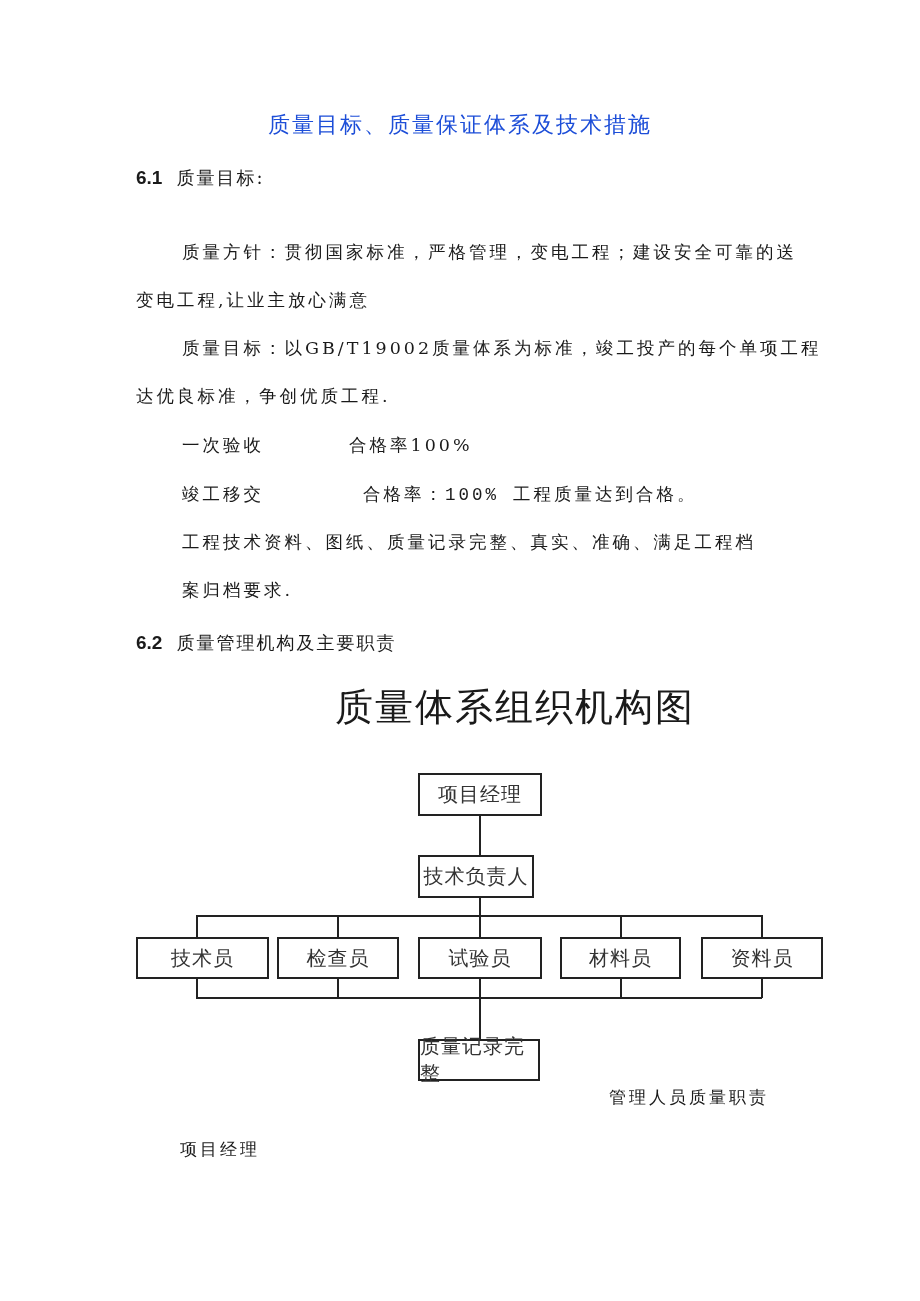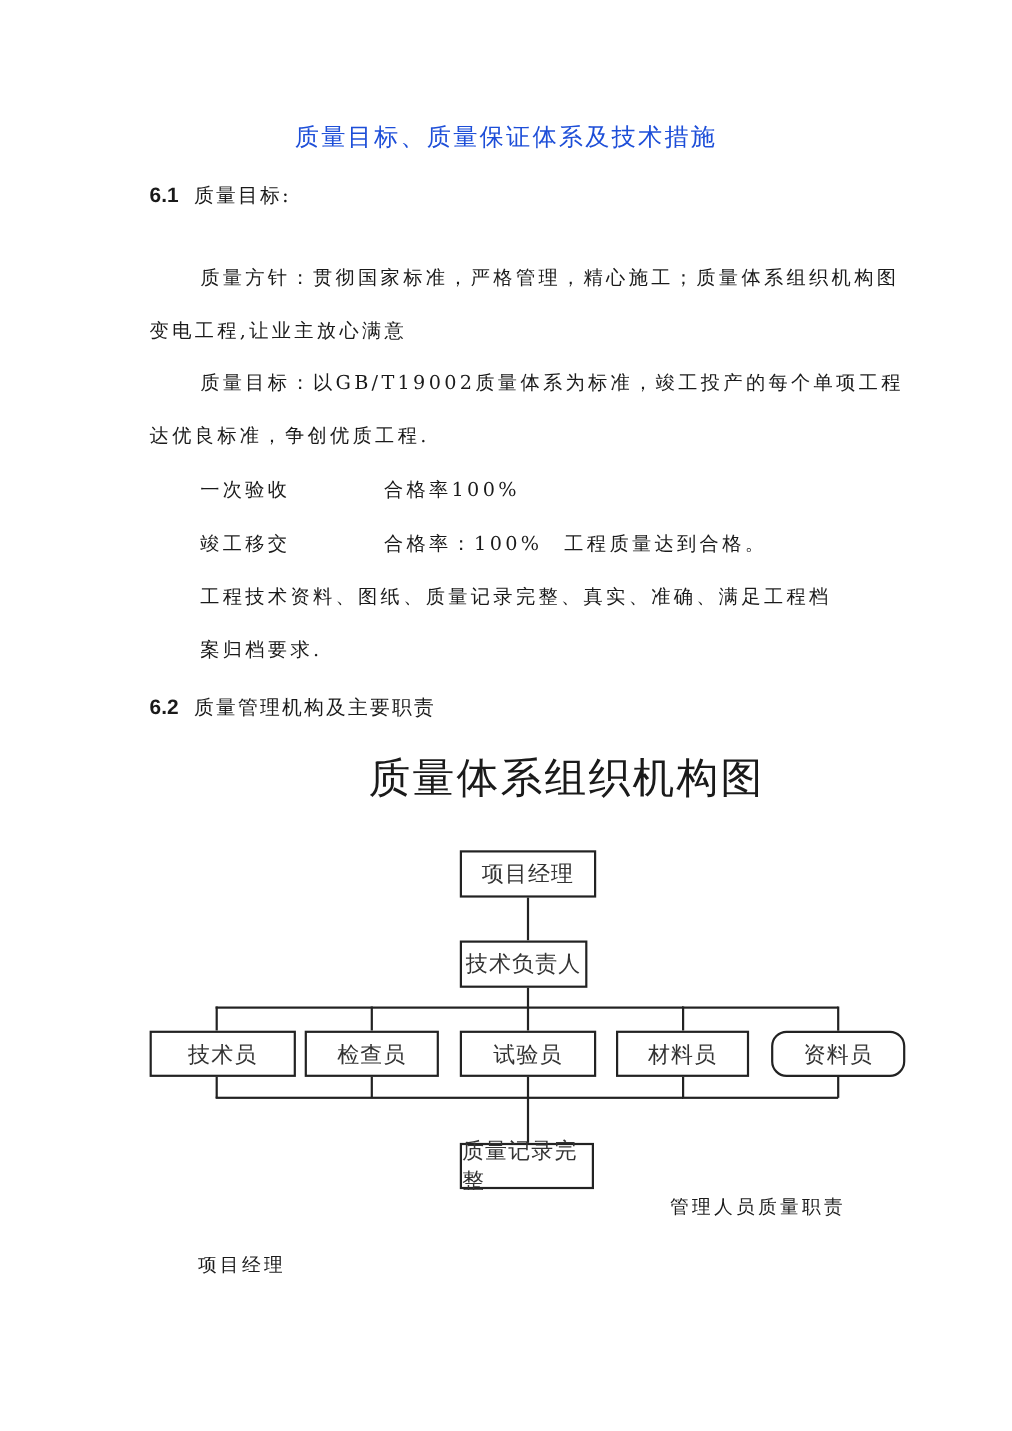--- a/index.html
+++ b/index.html
@@ -35,31 +35,31 @@
   </style>
 </head>
 <body>
 
 <div class="abs doc-title">质量目标、质量保证体系及技术措施</div>
 
 <div class="abs sec-heading" style="left:136px; top:166px;">
   <span class="sec-num">6.1</span><span>质量目标:</span>
 </div>
 
-<div class="abs para" style="left:182px; top:240px;">质量方针：贯彻国家标准，严格管理，精心施工；质量体系组织机构图</div>
+<div class="abs para" style="left:182px; top:240px;">质量方针：贯彻国家标准，严格管理，变电工程；建设安全可靠的送</div>
 <div class="abs para" style="left:136px; top:288px;">变电工程,让业主放心满意</div>
 
 <div class="abs para" style="left:182px; top:336px;">质量目标：以GB/T19002质量体系为标准，竣工投产的每个单项工程</div>
 <div class="abs para" style="left:136px; top:384px;">达优良标准，争创优质工程.</div>
 
 <div class="abs para" style="left:182px; top:433px;">一次验收</div>
 <div class="abs para" style="left:349px; top:433px;">合格率100%</div>
 
 <div class="abs para" style="left:182px; top:482px;">竣工移交</div>
-<div class="abs para" style="left:349px; top:482px;">合格率：100%</div>
+<div class="abs para" style="left:363px; top:482px;font-family:Liberation Mono, monospace;">合格率：100%</div>
 <div class="abs para" style="left:513px; top:482px;">工程质量达到合格。</div>
 
 <div class="abs para" style="left:182px; top:530px;">工程技术资料、图纸、质量记录完整、真实、准确、满足工程档</div>
 <div class="abs para" style="left:182px; top:578px;">案归档要求.</div>
 
 <div class="abs sec-heading" style="left:136px; top:631px;">
   <span class="sec-num">6.2</span><span>质量管理机构及主要职责</span>
 </div>
 
 <div class="abs diagram-title">质量体系组织机构图</div>
@@ -82,18 +82,18 @@
   <div class="line" style="left:761px; top:915px; width:2px; height:22px;"></div>
   <div class="line" style="left:620px; top:997px; width:142px; height:2px;"></div>
   <div class="line" style="left:761px; top:978px; width:2px; height:20px;"></div>
 
   <div class="box" style="left:418px; top:773px; width:124px; height:43px;">项目经理</div>
   <div class="box" style="left:418px; top:855px; width:116px; height:43px;">技术负责人</div>
   <div class="box" style="left:136px; top:937px; width:133px; height:42px;text-align:right;">技术员</div>
   <div class="box" style="left:277px; top:937px; width:122px; height:42px;">检查员</div>
   <div class="box" style="left:418px; top:937px; width:124px; height:42px;">试验员</div>
   <div class="box" style="left:560px; top:937px; width:121px; height:42px;">材料员</div>
-  <div class="box" style="left:701px; top:937px; width:122px; height:42px;border-radius:14px;">资料员</div>
+  <div class="box" style="left:701px; top:937px; width:122px; height:42px;">资料员</div>
   <div class="box" style="left:418px; top:1039px; width:122px; height:42px;">质量记录完整</div>
 </div>
 
 <div class="abs para" style="left:609px; top:1086px; font-size:17px;">管理人员质量职责</div>
 <div class="abs para" style="left:180px; top:1138px; font-size:17px;">项目经理</div>
 
 </body></html>

